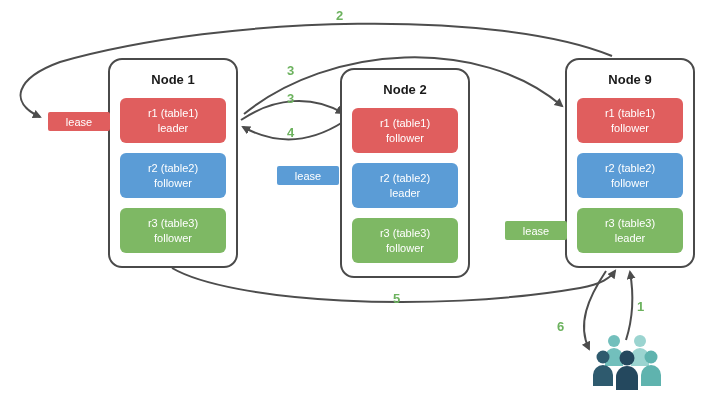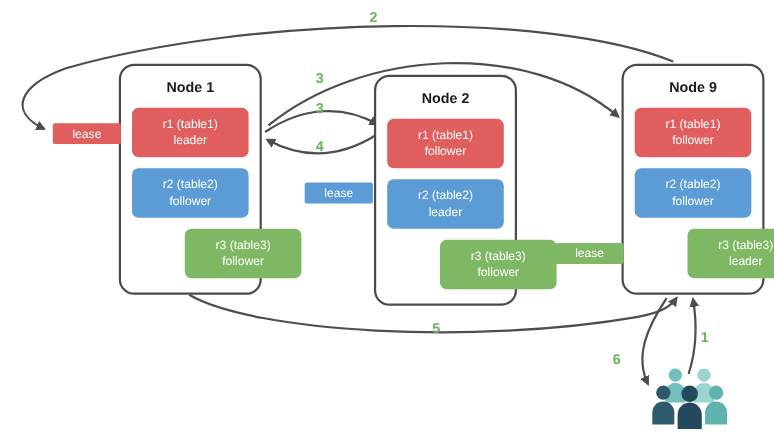--- a/index.html
+++ b/index.html
@@ -47,21 +47,21 @@
     font-size: 11px;
     line-height: 1.35;
     display: flex;
     flex-direction: column;
     align-items: center;
     justify-content: center;
     text-align: center;
   }
   .replica.red   { background: #e05e5e; }
   .replica.blue  { background: #5b9cd6; }
-  .replica.green { background: #7eb864; margin-left: 48px; }
+  .replica.green { background: #7eb864; }
   .pos-r1 { top: 38px; }
   .pos-r2 { top: 93px; }
   .pos-r3 { top: 148px; }
   .lease {
     position: absolute;
     width: 62px;
     height: 19px;
     border-radius: 2px;
     color: #ffffff;
     font-size: 11px;

